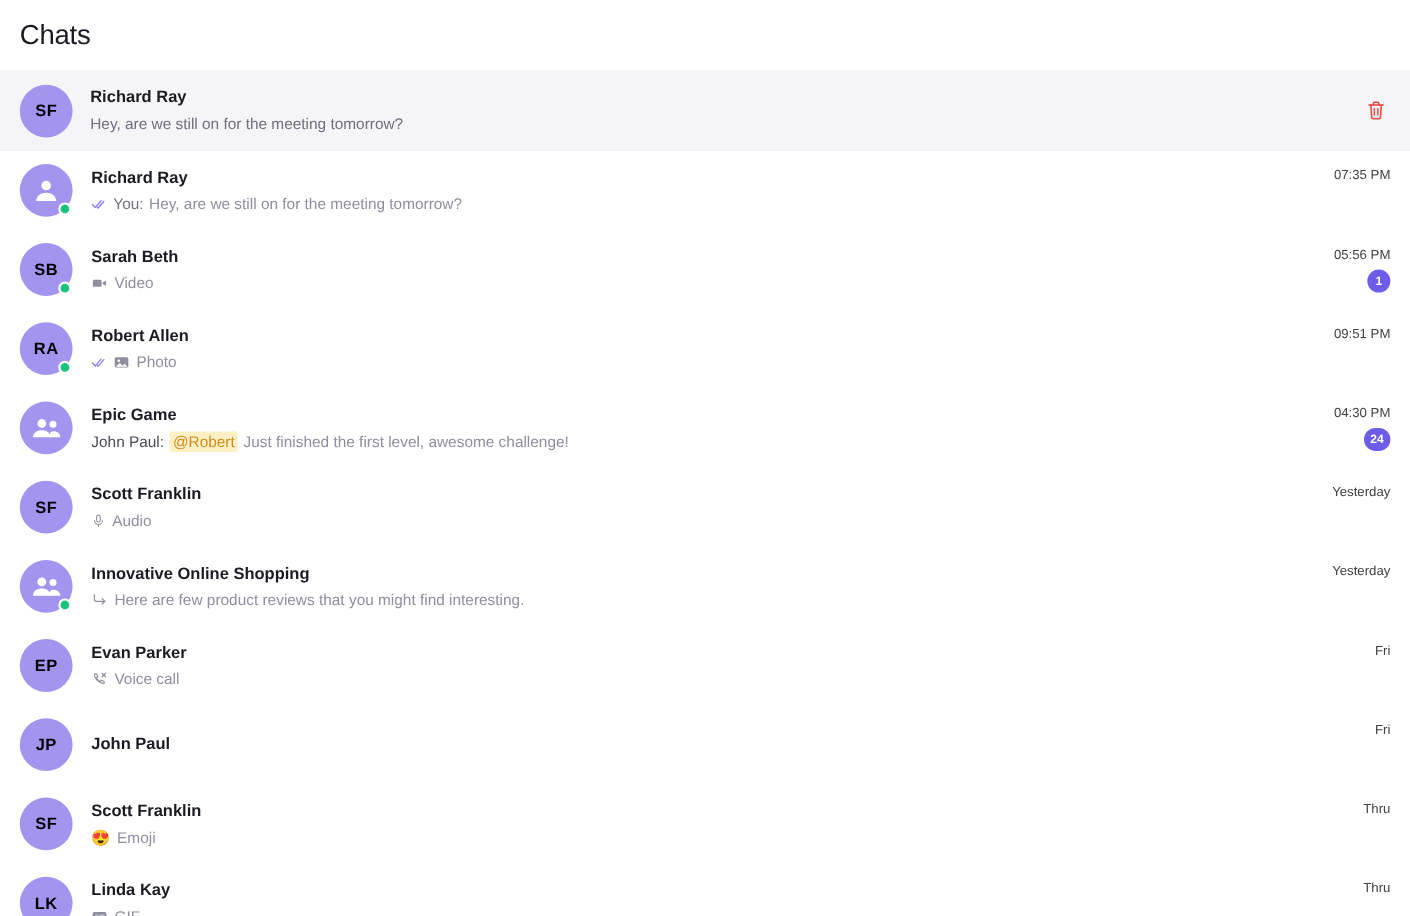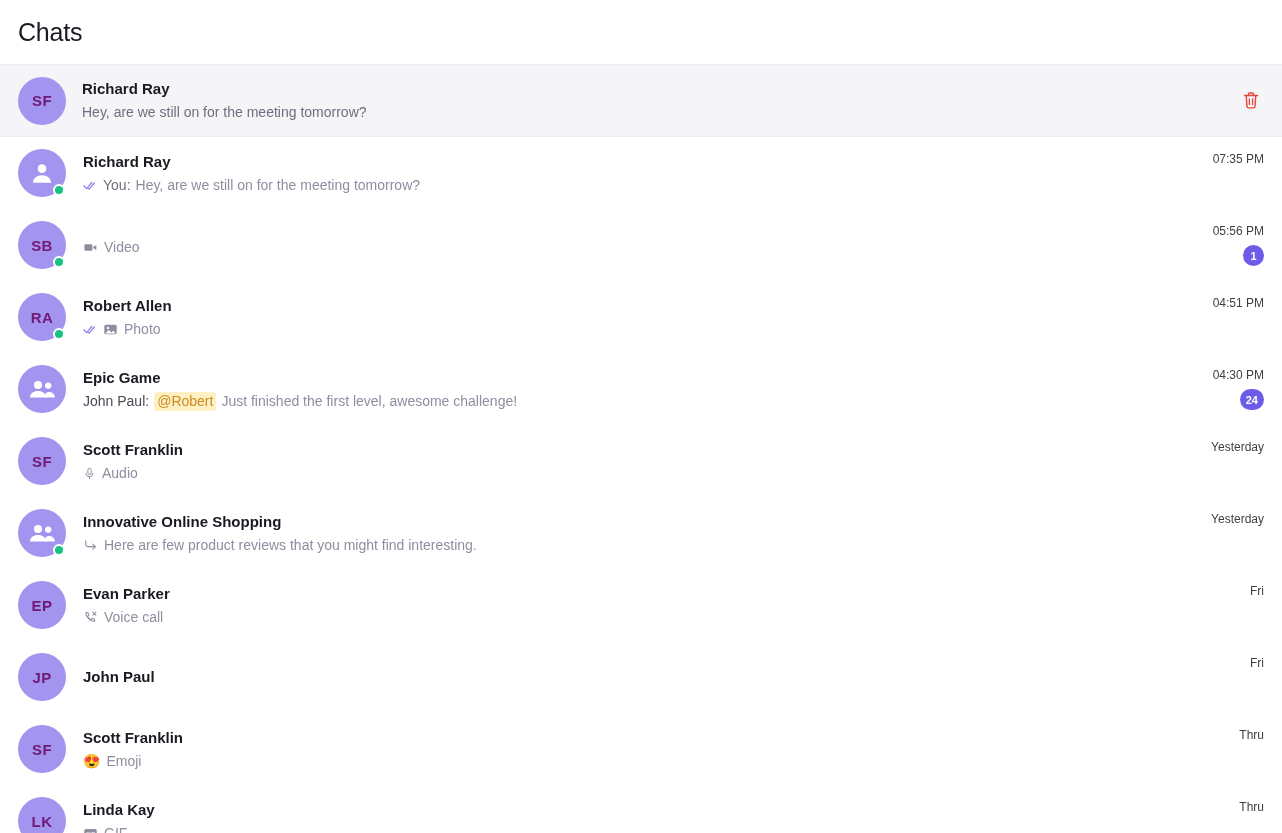--- a/index.html
+++ b/index.html
@@ -91,21 +91,21 @@
     position: relative;
     width: 48px;
     height: 48px;
     flex: 0 0 48px;
   }
   .avatar {
     width: 48px;
     height: 48px;
     border-radius: 50%;
     background: #a394f0;
-    color: #701a75;
+    color: #000000;
     display: flex;
     align-items: center;
     justify-content: center;
     font-size: 15px;
     font-weight: bold;
     letter-spacing: 0.4px;
     overflow: hidden;
   }
   .avatar svg { display: block; }
   .presence {
@@ -264,20 +264,21 @@
         </div>
       </div>
       <div class="chat-row">
         <div class="avatar-wrap">
           <div class="avatar">
             <span>SB</span>
           </div>
           <span class="presence"></span>
         </div>
         <div class="row-main">
+          <div class="row-name">Sarah Beth</div>
           <div class="row-sub">
             <span class="mini-icon">
               <svg width="15" height="15" viewBox="0 0 16 16" fill="none" stroke="#8e8ea0">
                 <rect x="1.5" y="4.5" width="8.5" height="7" rx="1.3" fill="#8e8ea0" stroke="none"></rect>
                 <path d="M10.8 7.4l3.4-2v5.2l-3.4-2z" fill="#8e8ea0" stroke="none"></path>
               </svg>
             </span>
             <span>Video</span>
           </div>
         </div>
@@ -306,21 +307,21 @@
               <svg width="15" height="15" viewBox="0 0 16 16" fill="none" stroke="#8e8ea0">
                 <rect x="1.4" y="3" width="13.2" height="10" rx="1.6" fill="#8e8ea0" stroke="none"></rect>
                 <circle cx="5.3" cy="6.4" r="1.25" fill="#ffffff" stroke="none"></circle>
                 <path d="M2.4 12.2l3.8-3.6 2.7 2.6 2.2-1.9 2.5 2.9z" fill="#ffffff" stroke="none"></path>
               </svg>
             </span>
             <span>Photo</span>
           </div>
         </div>
         <div class="row-meta">
-          <span class="row-time">04:51 PM</span>
+          <span class="row-time">09:51 PM</span>
           <span class="meta-spacer"></span>
         </div>
       </div>
       <div class="chat-row">
         <div class="avatar-wrap">
           <div class="avatar">
             <svg width="28" height="28" viewBox="0 0 28 24" fill="#ffffff">
               <circle cx="10" cy="8" r="4"></circle>
               <path d="M2 20.5c0-4 3.6-6.4 8-6.4s8 2.4 8 6.4z"></path>
               <circle cx="20.2" cy="8.6" r="3.2"></circle>

